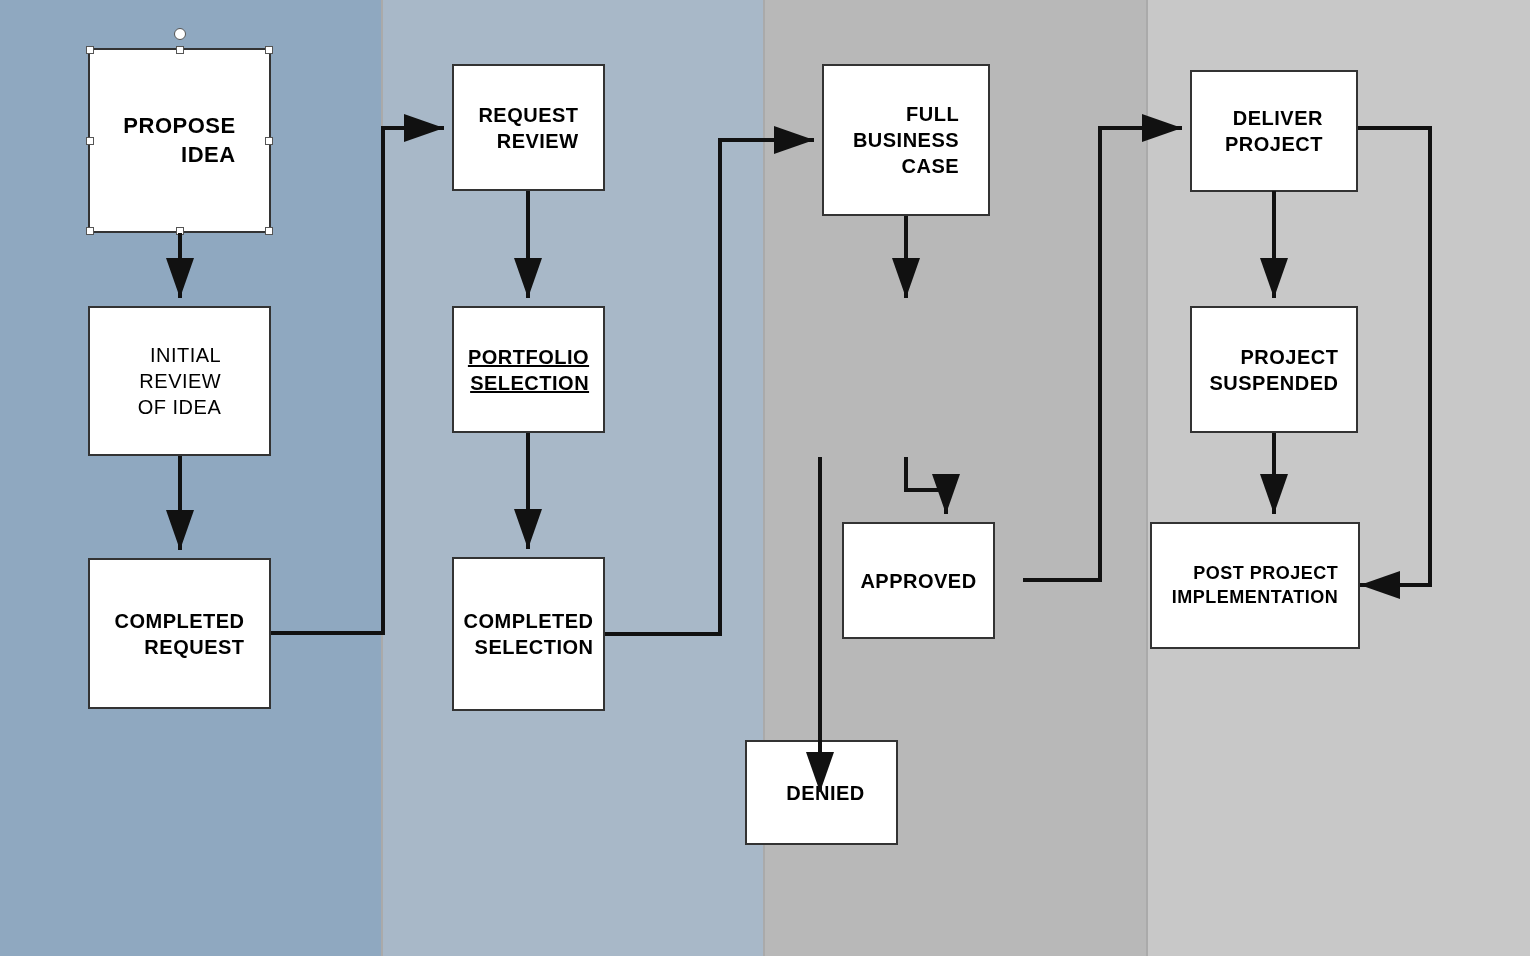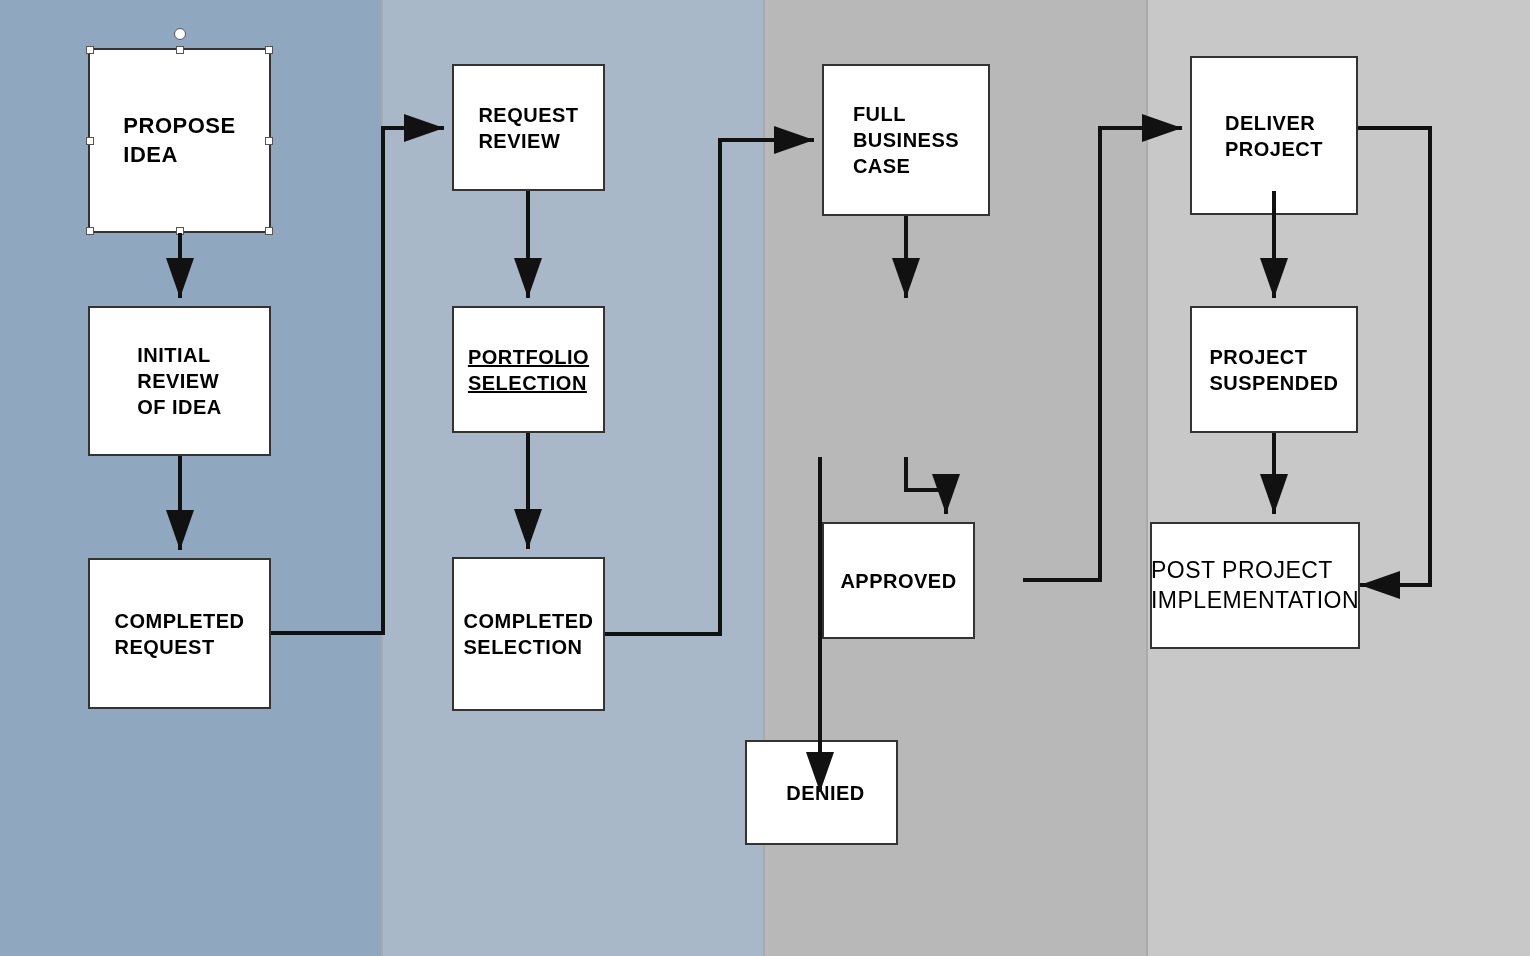--- a/index.html
+++ b/index.html
@@ -38,21 +38,21 @@
       background: #aaa;
     }
 
     .flow-box {
       position: absolute;
       background: white;
       border: 2px solid #333;
       display: flex;
       align-items: center;
       justify-content: center;
-      text-align: left;
+      text-align: right;
       font-size: 18px;
       font-weight: bold;
       letter-spacing: 0.5px;
       line-height: 1.3;
       padding: 10px;
     }
 
     
     svg.arrows {
       position: absolute;
@@ -111,21 +111,21 @@
     <div class="handle" style="top:50%;transform:translateY(-50%);left:-4px;"></div>
     <div class="handle" style="top:50%;transform:translateY(-50%);right:-4px;"></div>
     <div class="handle" style="bottom:-4px;left:-4px;"></div>
     <div class="handle" style="bottom:-4px;left:50%;transform:translateX(-50%);"></div>
     <div class="handle" style="bottom:-4px;right:-4px;"></div>
     <span style="white-space:pre-line;font-size:22px;font-weight:bold;">PROPOSE
 IDEA</span>
   </div>
 
   <div class="flow-box" style="left:88px;top:306px;width:183px;height:150px;z-index:5;">
-    <span style="white-space:pre-line;font-size:20px;font-weight:bold;">INITIAL
+    <span style="white-space:pre-line;font-size:20px;font-weight:normal;">INITIAL
 REVIEW
 OF IDEA</span>
   </div>
 
   <div class="flow-box" style="left:88px;top:558px;width:183px;height:151px;z-index:5;">
     <span style="white-space:pre-line;font-size:20px;font-weight:bold;">COMPLETED
 REQUEST</span>
   </div>
 
   <div class="flow-box" style="left:452px;top:64px;width:153px;height:127px;z-index:5;">
@@ -143,40 +143,40 @@
 SELECTION</span>
   </div>
 
   <div class="flow-box" style="left:822px;top:64px;width:168px;height:152px;z-index:5;">
     <span style="white-space:pre-line;font-size:20px;font-weight:bold;">FULL
 BUSINESS
 CASE</span>
   </div>
 
 
-  <div class="flow-box" style="left:822px;top:522px;width:153px;height:117px;z-index:5;">
+  <div class="flow-box" style="left:842px;top:522px;width:153px;height:117px;z-index:5;">
     <span style="font-size:20px;font-weight:bold;">APPROVED</span>
   </div>
 
   <div class="flow-box" style="left:745px;top:740px;width:153px;height:105px;z-index:5;">
     <span style="font-size:20px;font-weight:bold;margin-left:8px;">DENIED</span>
   </div>
 
-  <div class="flow-box" style="left:1190px;top:56px;width:168px;height:159px;z-index:5;">
+  <div class="flow-box" style="left:1190px;top:70px;width:168px;height:122px;z-index:5;">
     <span style="white-space:pre-line;font-size:20px;font-weight:bold;">DELIVER
 PROJECT</span>
   </div>
 
   <div class="flow-box" style="left:1190px;top:306px;width:168px;height:127px;z-index:5;">
     <span style="white-space:pre-line;font-size:20px;font-weight:bold;">PROJECT
 SUSPENDED</span>
   </div>
 
   <div class="flow-box" style="left:1150px;top:522px;width:210px;height:127px;z-index:5;">
-    <span style="white-space:pre-line;font-size:23px;font-weight:normal;">POST PROJECT
+    <span style="white-space:pre-line;font-size:18px;font-weight:bold;">POST PROJECT
 IMPLEMENTATION</span>
   </div>
 
   <svg class="arrows" xmlns="http://www.w3.org/2000/svg">
     <defs>
       <marker id="arrowhead" markerWidth="10" markerHeight="7" refX="10" refY="3.5" orient="auto">
         <polygon points="0 0, 10 3.5, 0 7" fill="#111"></polygon>
       </marker>
     </defs>
 

